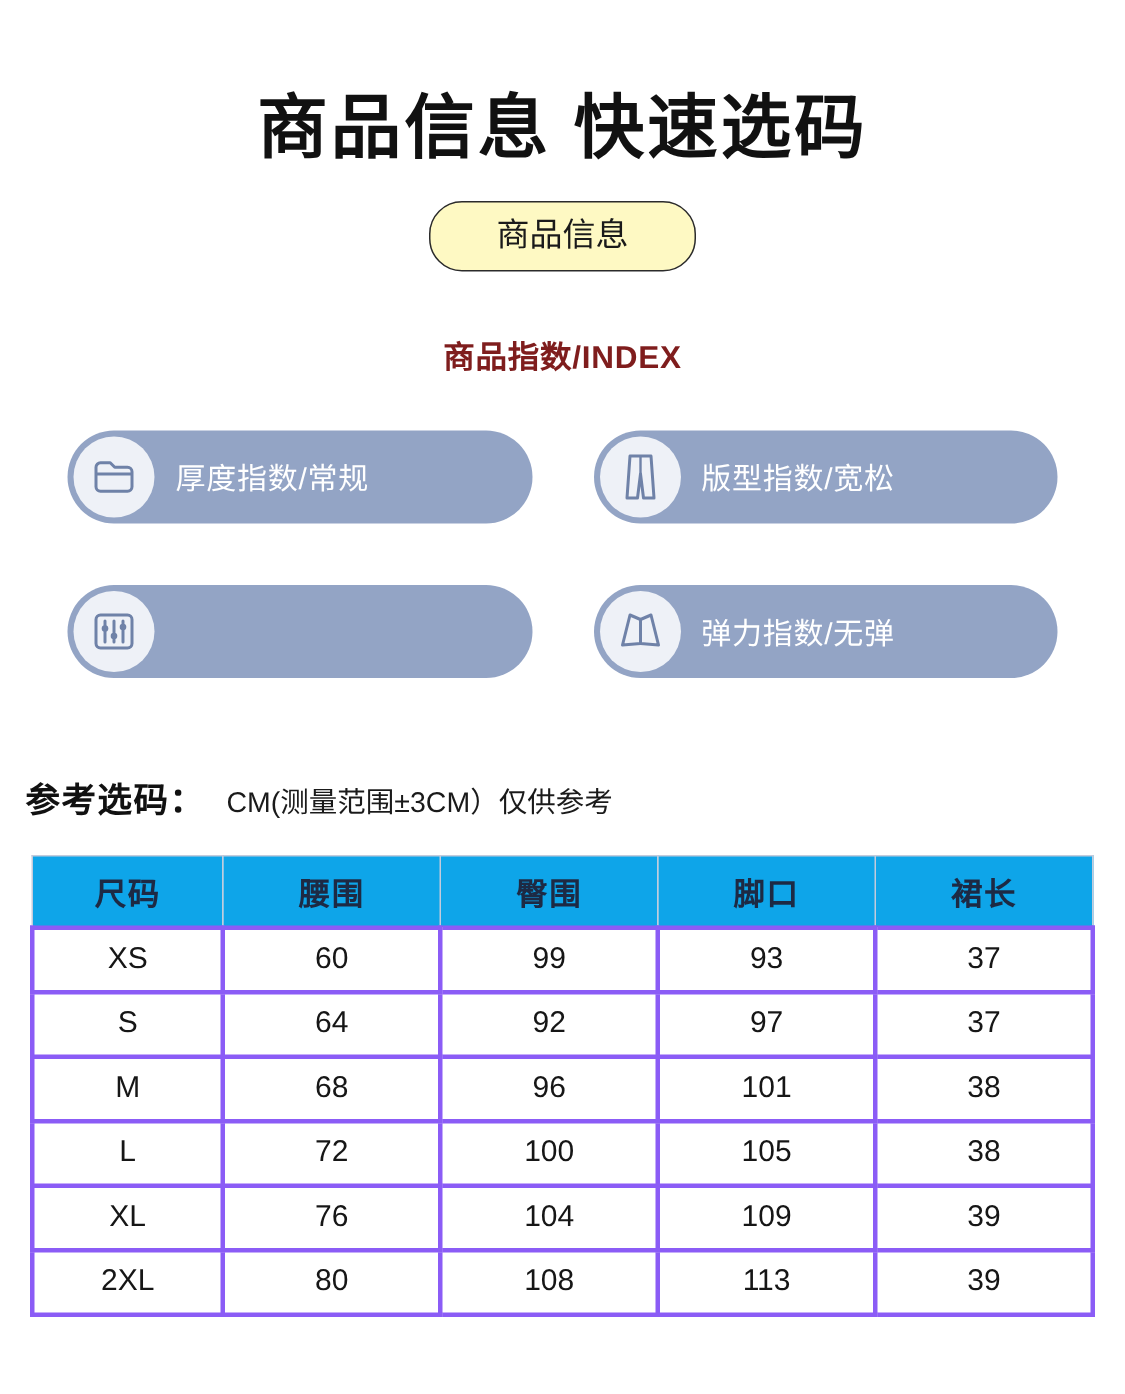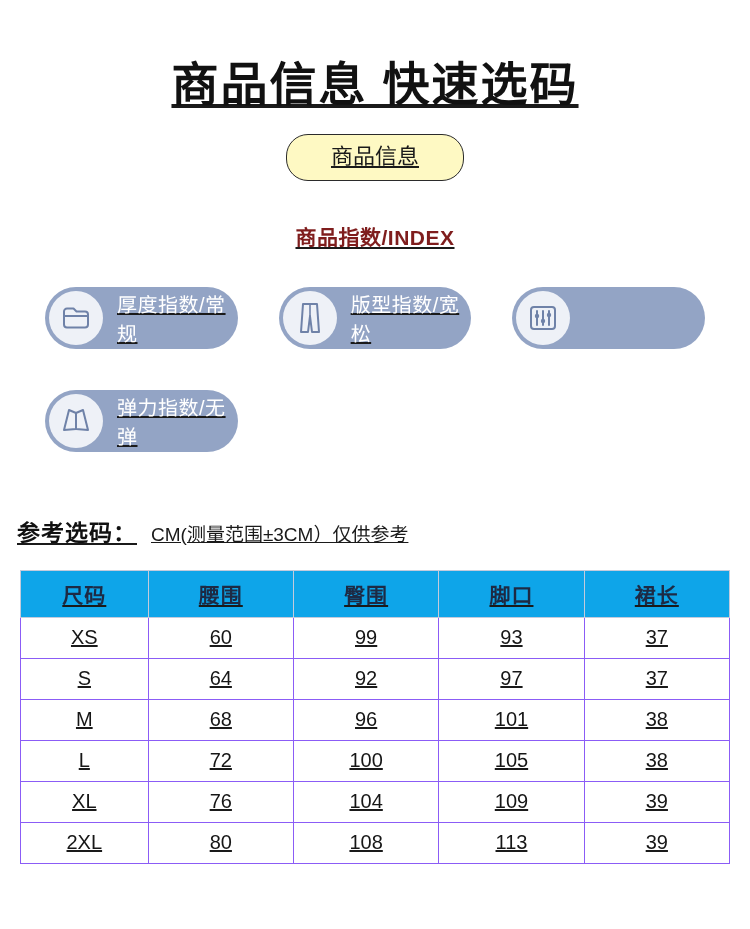--- a/index.html
+++ b/index.html
@@ -13,21 +13,20 @@
     background: #ffffff;
     font-family: "Liberation Sans", "DejaVu Sans", sans-serif;
     color: #1a1a1a;
     overflow: hidden;
   }
   .page {
     position: relative;
     width: 750px;
     height: 929px;
     box-sizing: border-box;
-    text-decoration: underline;
   }
 
   
   .main-title {
     text-align: center;
     font-size: 47px;
     font-weight: bold;
     letter-spacing: 2px;
     color: #111111;
     margin: 0;
@@ -59,21 +58,21 @@
     color: #7f1d1d;
     margin-top: 40px;
     letter-spacing: 0.5px;
   }
 
   
   .index-grid {
     margin: 36px auto 0 auto;
     width: 660px;
     display: grid;
-    grid-template-columns: 1fr 1fr 1fr;
+    grid-template-columns: 1fr 1fr;
     grid-row-gap: 18px;
     grid-column-gap: 36px;
     gap: 41px;
   }
   .index-badge {
     position: relative;
     height: 62px;
     border-radius: 31px;
     background: #93a4c5;
     display: flex;
@@ -132,21 +131,21 @@
     font-size: 21px;
     font-weight: bold;
     height: 44px;
     border: 1px solid #c3cbdc;
     text-align: center;
     letter-spacing: 1px;
   }
   .size-table td {
     font-size: 20px;
     height: 38px;
-    border: 1px solid #8b5cf6;
+    border: 3px solid #8b5cf6;
     text-align: center;
     color: #161616;
     background: #ffffff;
   }
   .size-table col.c0 { width: 18%; }
   .size-table col.c1 { width: 20.5%; }
   .size-table col.c2 { width: 20.5%; }
   .size-table col.c3 { width: 20.5%; }
   .size-table col.c4 { width: 20.5%; }
 </style>

